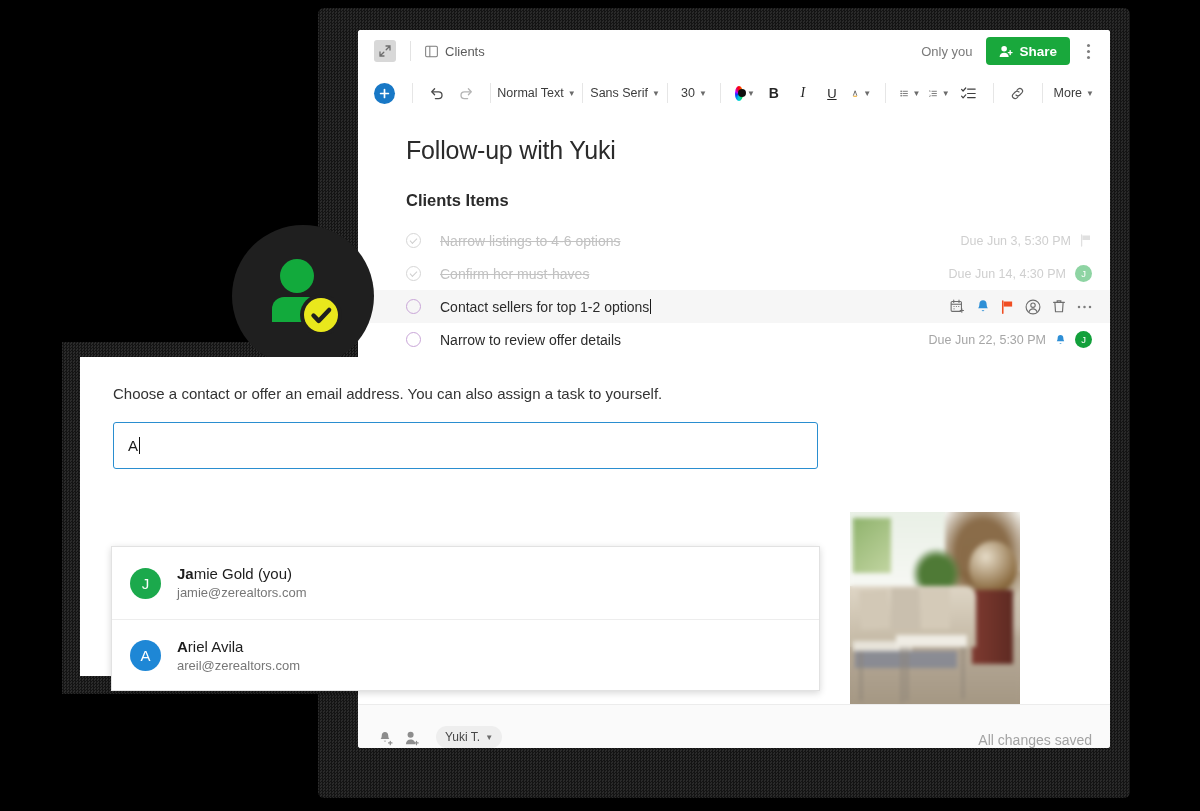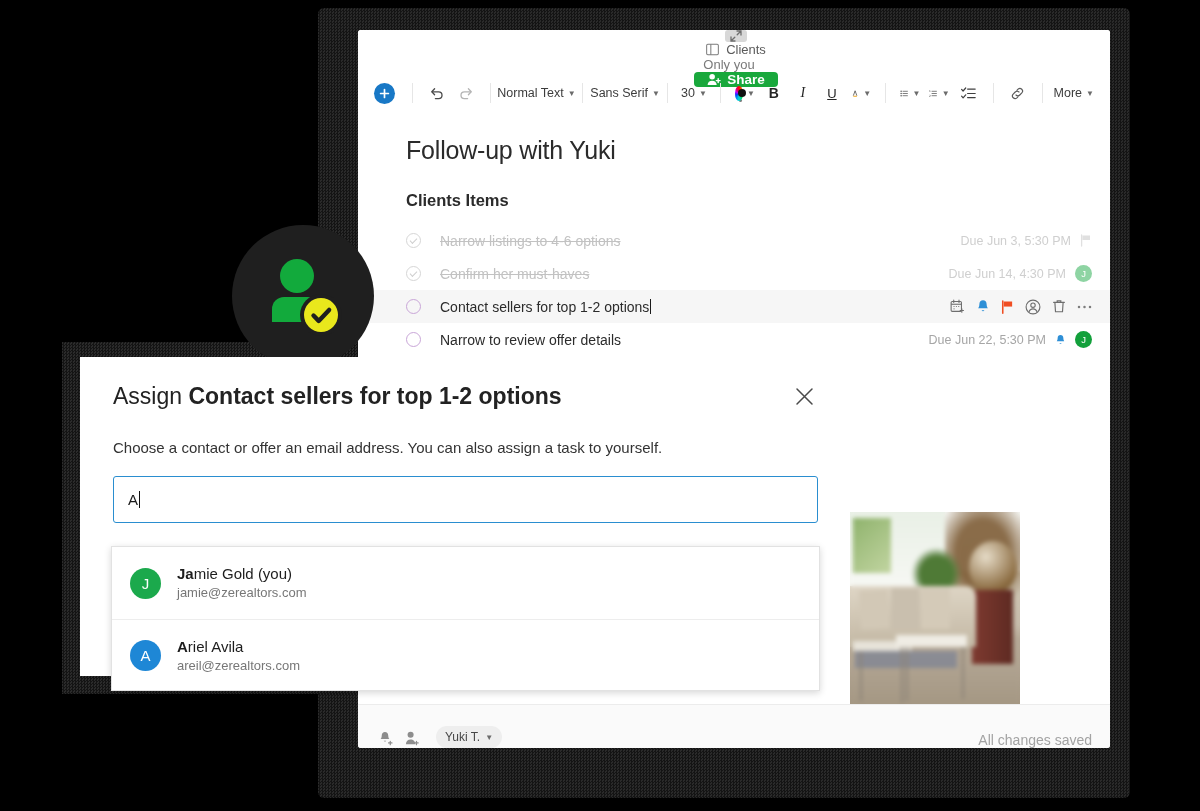--- a/index.html
+++ b/index.html
@@ -39,21 +39,21 @@
     position: absolute; left: 358px; top: 30px;
     width: 752px; height: 718px;
     background: #ffffff;
     border-radius: 3px;
     overflow: hidden;
   }
 
   
   .win-header {
     height: 42px; display: flex; align-items: center;
-    padding: 0 12px 0 16px; background: #fff; flex-direction: column;
+    padding: 0 12px 0 16px; background: #fff;
   }
   .hdr-icon-btn {
     width: 22px; height: 22px; border-radius: 3px;
     display: flex; align-items: center; justify-content: center;
     background: #d8d8d8;
   }
   .hdr-divider { width: 1px; height: 20px; background: #e3e3e3; margin: 0 14px; }
   .doc-chip { display: flex; align-items: center; gap: 7px; }
   .doc-chip .label { font-size: 13px; color: #5b5b5b; }
   .hdr-spacer { flex: 1; }
@@ -546,31 +546,20 @@
     <svg width="92" height="92" viewBox="0 0 92 92">
       <circle cx="40" cy="26" r="17" fill="#12AA3C"></circle>
       <path d="M15 72V59a12 12 0 0 1 12-12h26a12 12 0 0 1 12 12v13z" fill="#12AA3C"></path>
       <circle cx="64" cy="65" r="21" fill="#1f1f1f"></circle>
       <circle cx="64" cy="65" r="17" fill="#E9E81C"></circle>
       <path d="M56.5 65.5l5.2 5.4 10.4-11" stroke="#1f1f1f" stroke-width="4.4" fill="none" stroke-linecap="round" stroke-linejoin="round"></path>
     </svg>
   </div>
 
   <div class="dialog">
-    <div class="dlg-head">
-      <div class="dlg-title">
-        <span>Assign</span>
-        <b>Contact sellers for top 1-2 options</b>
-      </div>
-      <div class="dlg-close">
-        <svg width="19" height="19" viewBox="0 0 19 19">
-            <path d="M2 2l15 15M17 2L2 17" stroke="#4a4a4a" stroke-width="1.5" stroke-linecap="round"></path>
-          </svg>
-      </div>
-    </div>
     <div class="dlg-sub">Choose a contact or offer an email address. You can also assign a task to yourself.</div>
     <div class="dlg-input-wrap">
       <div class="dlg-input">
         <span>A</span>
           <span class="input-caret"></span>
       </div>
     </div>
   </div>
 
   <div class="dropdown">

